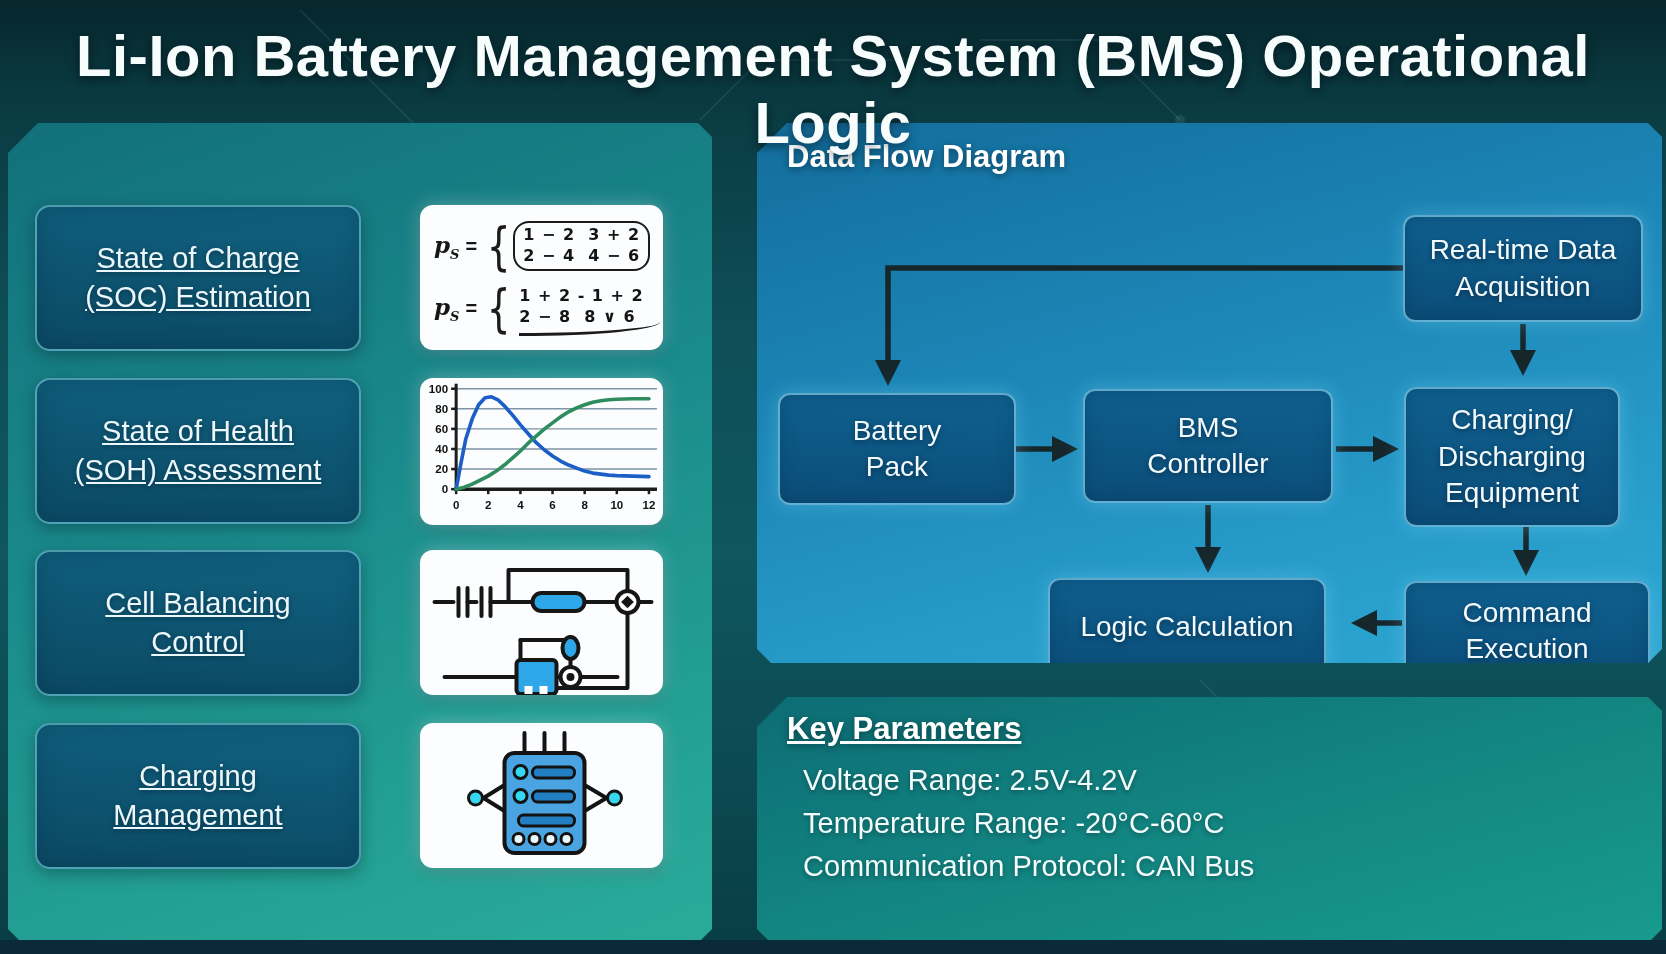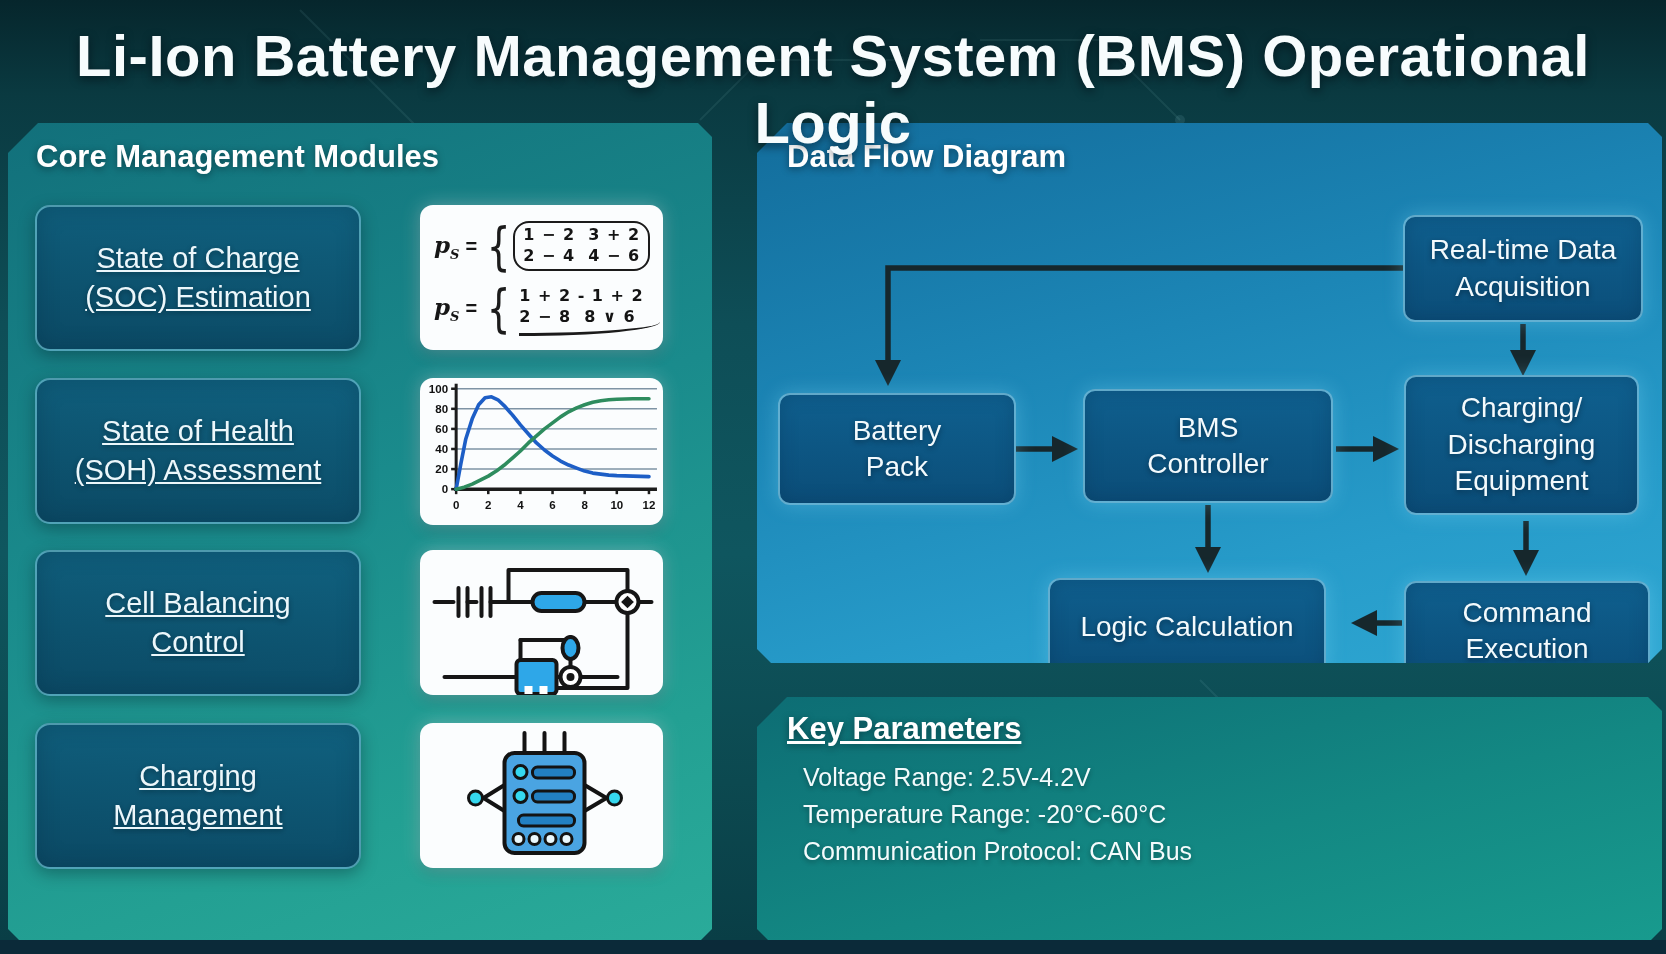--- a/index.html
+++ b/index.html
@@ -56,21 +56,21 @@
     box-shadow:0 0 20px rgba(140,225,255,.30), inset 0 0 18px rgba(0,40,70,.25);
     display:flex;align-items:center;justify-content:center;text-align:center;
     color:#f3fafd;font-size:28px;font-weight:500;line-height:1.3;white-space:pre-line;
     text-shadow:0 2px 5px rgba(0,20,35,.5);box-sizing:border-box;}
   #flow-arrows{position:absolute;inset:0;z-index:1;}
 
   
   #key-panel{left:757px;top:697px;width:905px;height:246px;
     background:linear-gradient(165deg,#0d6d74 0%,#138883 55%,#189b8e 100%);}
   #key-panel .panel-heading{left:30px;top:14px;text-decoration:underline;}
-  .key-lines{position:absolute;left:46px;top:62px;color:#f3fbfc;font-size:25px;line-height:1.48;
+  .key-lines{position:absolute;left:46px;top:62px;color:#f3fbfc;font-size:29px;line-height:1.48;
     text-shadow:0 2px 5px rgba(0,20,25,.4);}
 
   .bottom-strip{position:absolute;left:0;bottom:0;width:100%;height:14px;background:#0b2a39;z-index:3;}
   svg text{font-family:"Liberation Sans",sans-serif;}
 </style>
 </head>
 <body>
 
 <div id="stage">
 
@@ -87,21 +87,20 @@
       <circle cx="420" cy="330" r="5"></circle>
         <circle cx="1180" cy="120" r="5"></circle>
       <circle cx="160" cy="800" r="5"></circle>
         <circle cx="900" cy="60" r="4"></circle>
     </g>
   </svg>
 
   <div class="page-title">Li-Ion Battery Management System (BMS) Operational Logic</div>
 
   <div class="panel" id="core-panel">
-    <div class="panel-heading">Core Management Modules</div>
 
     <div class="module-label" style="top:82px">State of Charge
 (SOC) Estimation</div>
     <div class="module-label" style="top:255px">State of Health
 (SOH) Assessment</div>
     <div class="module-label" style="top:427px">Cell Balancing
 Control</div>
     <div class="module-label" style="top:600px">Charging
 Management</div>
 
@@ -236,21 +235,21 @@
         <path d="M645,500 H617" marker-end="url(#ah)"></path>
       </g>
     </svg>
 
     <div class="flow-node" style="left:646px;top:92px;width:240px;height:107px">Real-time Data
 Acquisition</div>
     <div class="flow-node" style="left:21px;top:270px;width:238px;height:112px">Battery
 Pack</div>
     <div class="flow-node" style="left:326px;top:266px;width:250px;height:114px">BMS
 Controller</div>
-    <div class="flow-node" style="left:647px;top:252px;width:235px;height:140px">Charging/
+    <div class="flow-node" style="left:647px;top:264px;width:216px;height:140px">Charging/
 Discharging
 Equipment</div>
     <div class="flow-node" style="left:291px;top:455px;width:278px;height:99px">Logic Calculation</div>
     <div class="flow-node" style="left:647px;top:458px;width:246px;height:100px">Command
 Execution</div>
   </div>
 
   <div class="panel" id="key-panel">
     <div class="panel-heading">Key Parameters</div>
     <div class="key-lines">

